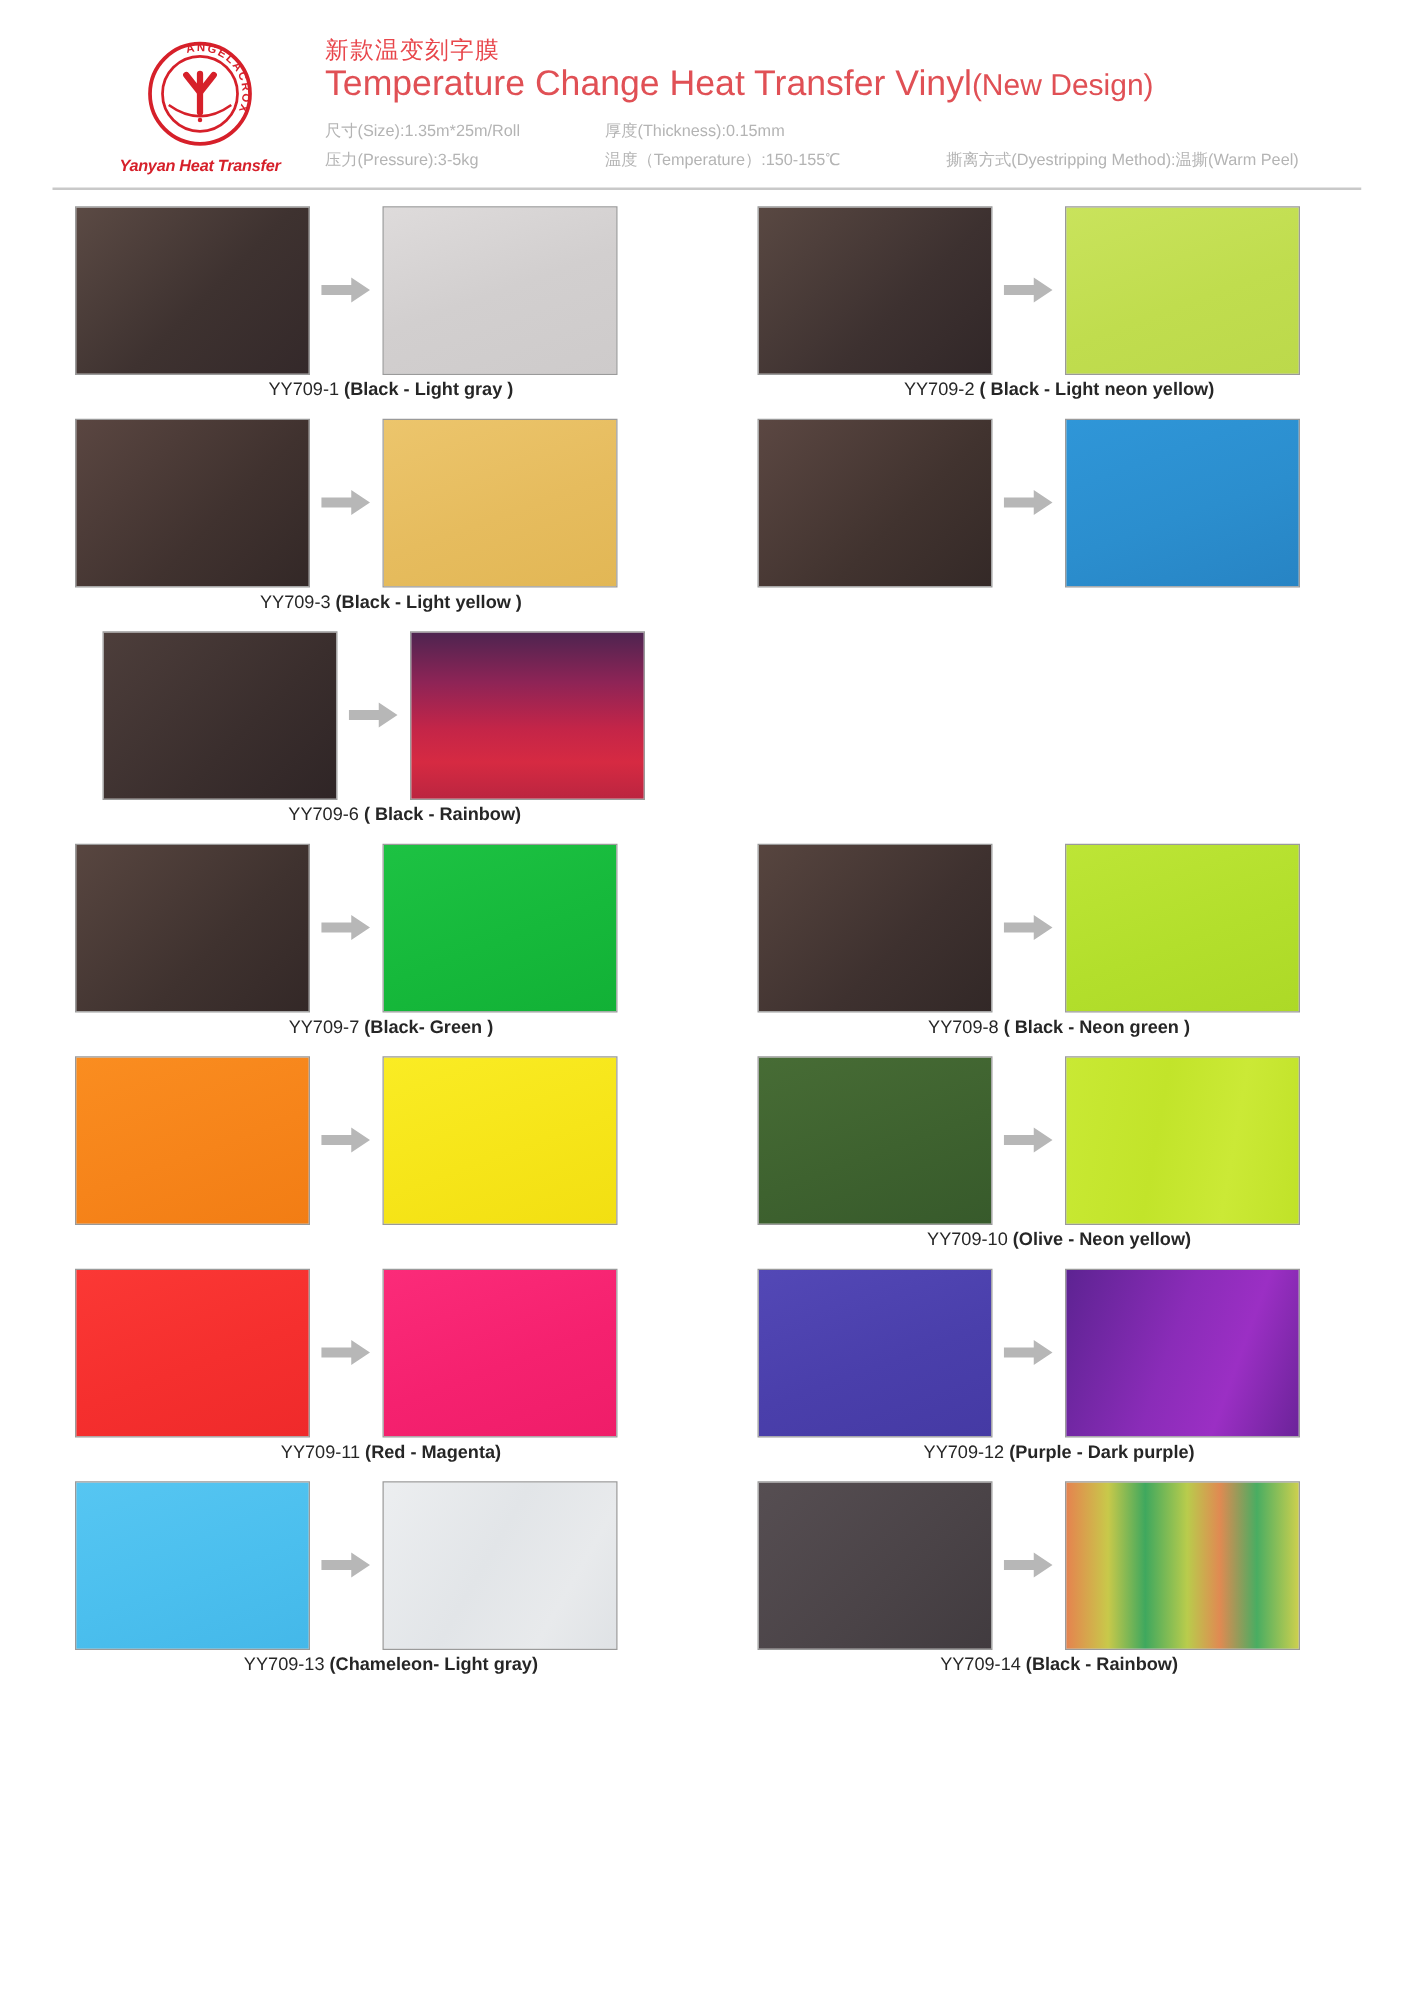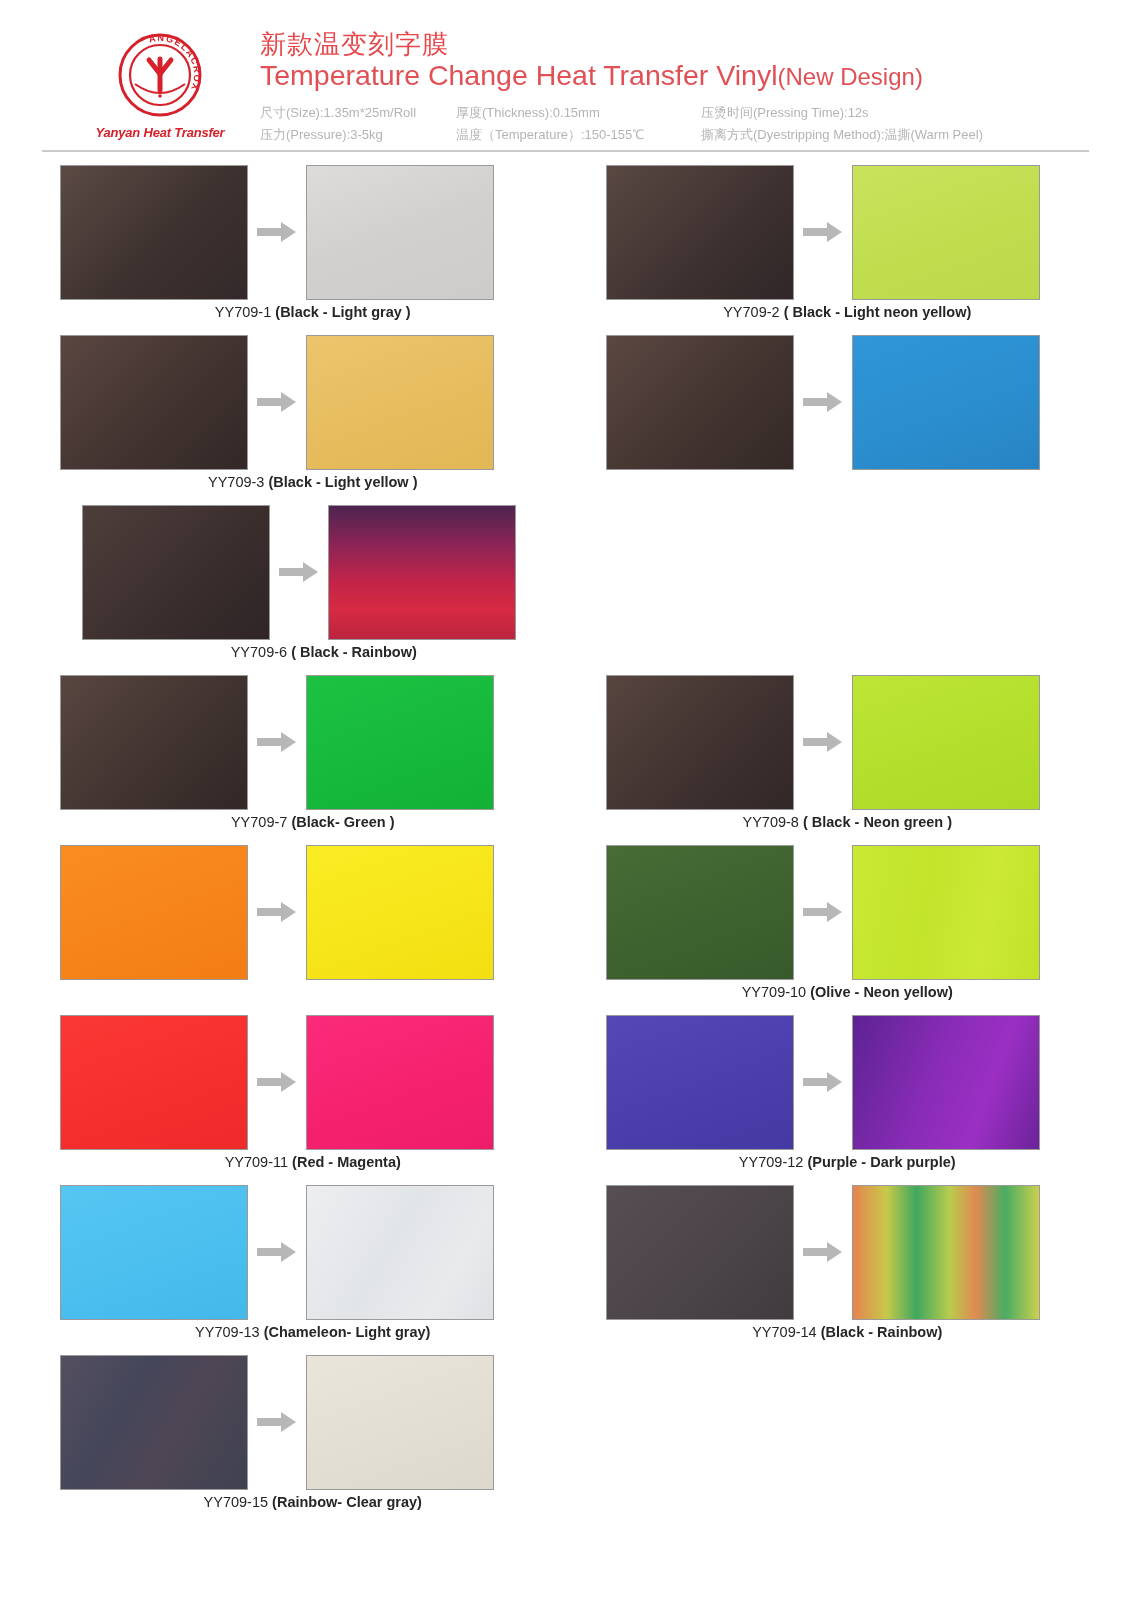--- a/index.html
+++ b/index.html
@@ -45,21 +45,21 @@
     font-style: italic;
     letter-spacing: -0.2px;
     white-space: nowrap;
   }
   .title-block {
     flex: 1;
     padding-top: 16px;
   }
   .title-cn {
     color: #e8464b;
-    font-size: 26px;
+    font-size: 19px;
     line-height: 1.12;
     letter-spacing: 1px;
   }
   .title-en {
     color: #e05055;
     font-size: 28.5px;
     line-height: 1.18;
     font-weight: 300;
     white-space: nowrap;
   }
@@ -68,20 +68,21 @@
   }
   .specs {
     margin-top: 9px;
     color: #b4b4b4;
     font-size: 13px;
     line-height: 1.75;
   }
   .spec-row {
     display: flex;
     white-space: nowrap;
+    gap: 28px;
   }
   .spec-row .c1 { width: 196px; flex: 0 0 196px; }
   .spec-row .c2 { width: 245px; flex: 0 0 245px; }
   .spec-row .c3 { flex: 1; }
 
   .divider {
     height: 2px;
     background: #c9c9c9;
     margin: 0 42px 0 42px;
   }
@@ -164,21 +165,20 @@
 
   <div class="title-block">
     <div class="title-cn">新款温变刻字膜</div>
     <div class="title-en">
       <span>Temperature Change Heat Transfer Vinyl</span><span class="suffix">(New Design)</span>
     </div>
     <div class="specs">
       <div class="spec-row">
         <span class="c1">尺寸(Size):1.35m*25m/Roll</span>
         <span class="c2">厚度(Thickness):0.15mm</span>
-        <span class="c3">压烫时间(Pressing Time):12s</span>
       </div>
       <div class="spec-row">
         <span class="c1">压力(Pressure):3-5kg</span>
         <span class="c2">温度（Temperature）:150-155℃</span>
         <span class="c3">撕离方式(Dyestripping Method):温撕(Warm Peel)</span>
       </div>
     </div>
   </div>
 </div>
 
@@ -347,27 +347,15 @@
             <svg width="40" height="22" viewBox="0 0 40 22">
               <path d="M0 7 H24 V1 L39 11 L24 21 V15 H0 Z" fill="#b7b7b7"></path>
             </svg>
           </div>
           <div class="swatch" style="background:linear-gradient(90deg,#e5834f 0%,#c8c94a 18%,#3fa85e 34%,#b9cc4c 52%,#e08a52 66%,#49ad62 82%,#cdd04e 100%);"></div>
         </div>
         <div class="caption"><span class="code">YY709-14</span> <span class="desc">(Black - Rainbow)</span></div>
       </div>
     </div>
     <div class="row">
-      <div class="cell">
-        <div class="pair">
-          <div class="swatch" style="background:linear-gradient(120deg,#544f60 0%,#45465a 35%,#4e4655 60%,#3f4250 100%);"></div>
-          <div class="arrow">
-            <svg width="40" height="22" viewBox="0 0 40 22">
-              <path d="M0 7 H24 V1 L39 11 L24 21 V15 H0 Z" fill="#b7b7b7"></path>
-            </svg>
-          </div>
-          <div class="swatch" style="background:linear-gradient(160deg,#e9e5db 0%,#e2ded4 55%,#dcd8ce 100%);"></div>
-        </div>
-        <div class="caption"><span class="code">YY709-15</span> <span class="desc">(Rainbow- Clear gray)</span></div>
-      </div>
       <div class="cell right"></div>
     </div>
   </div>
 
 </body></html>

